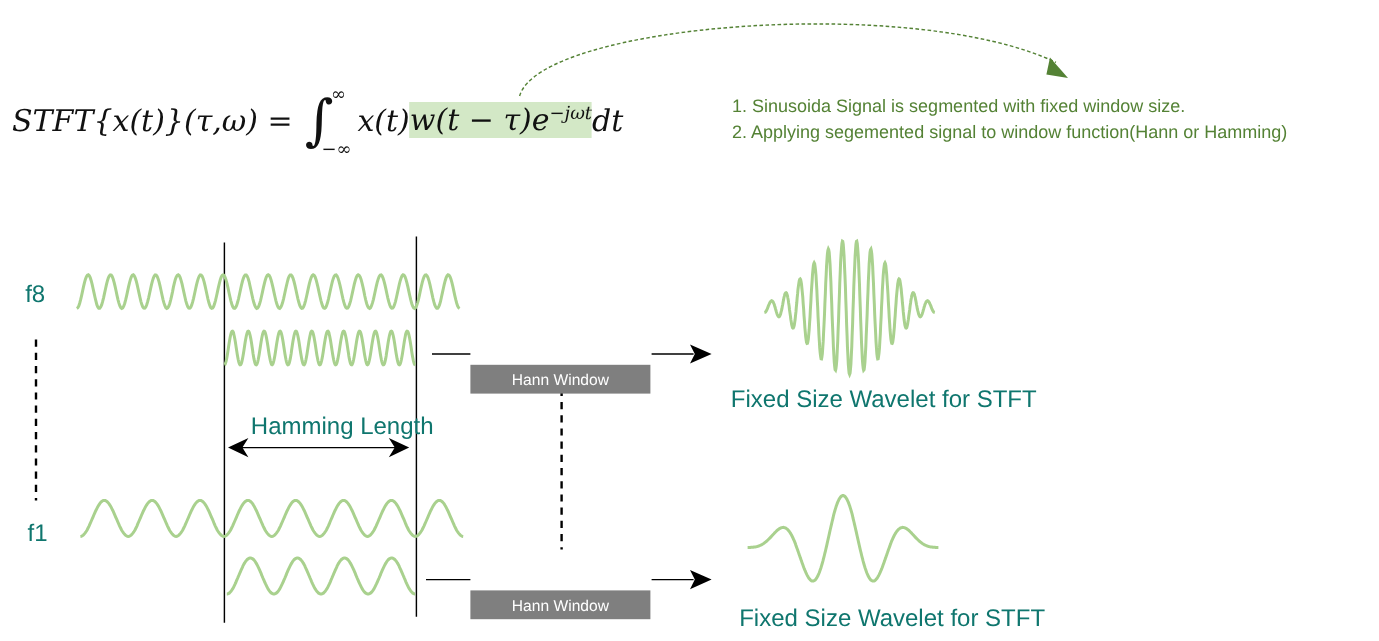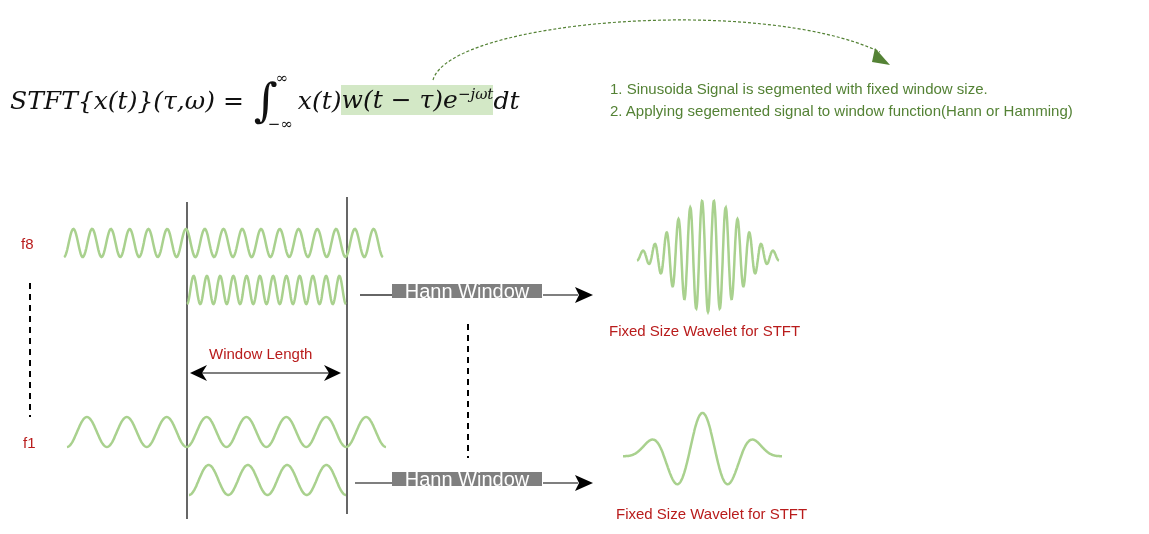--- a/index.html
+++ b/index.html
@@ -5,22 +5,22 @@
   html, body { margin:0; padding:0; background:#ffffff; }
   body { width:1149px; height:534px; position:relative; overflow:hidden; font-family:"DejaVu Sans", sans-serif; }
   #diagram { position:absolute; left:0; top:0; width:1149px; height:534px; }
   .formula { position:absolute; left:10px; top:70px; height:60px; font-family:"DejaVu Serif", serif; font-style:italic; font-size:25px; color:#111; white-space:nowrap; display:flex; align-items:center; }
   .formula .hl { background:#d3e8c6; padding:0 0; }
   .formula .int { font-size:46px; font-style:normal; position:relative; margin:0 6px 0 10px; line-height:1; }
   .formula .lim-top { position:absolute; font-size:15px; left:22px; top:-6px; font-style:normal; }
   .formula .lim-bot { position:absolute; font-size:15px; left:14px; top:40px; font-style:normal; }
   .formula sup { font-size:15px; }
   .notes { position:absolute; left:610px; top:78px; font-family:Liberation Sans, sans-serif; font-size:15px; color:#548235; line-height:22px; }
-  .label { position:absolute; font-family:"Liberation Sans", sans-serif; font-size:15px; color:#b91c1c; }
-  .hann { position:absolute; width:150px; height:14px; background:#7f7f7f; color:#fff; font-family:"Liberation Sans", sans-serif; font-size:20px; display:flex; align-items:center; justify-content:center; }
+  .label { position:absolute; font-family:"Liberation Sans", sans-serif; font-size:20px; color:#0f766e; }
+  .hann { position:absolute; width:150px; height:24px; background:#7f7f7f; color:#fff; font-family:"Liberation Sans", sans-serif; font-size:13px; display:flex; align-items:center; justify-content:center;margin-top:20px; }
 </style>
 </head>
 <body>
 
 <svg id="diagram" viewBox="0 0 1149 534">
 
   <path d="M433,80 C450,20 760,-5 880,52" fill="none" stroke="#548235" stroke-width="1.2" stroke-dasharray="3,2"></path>
   <polygon points="875,48 890,65 872,62" fill="#548235"></polygon>
 
   <line x1="187" y1="202" x2="187" y2="519" stroke="#000" stroke-width="1.2"></line>
@@ -58,17 +58,17 @@
     <span>dt</span>
 </div>
 
 <div class="notes">
   <div>1. Sinusoida Signal is segmented with fixed window size.</div>
   <div>2. Applying segemented signal to window function(Hann or Hamming)</div>
 </div>
 
 <div class="label" style="left:21px;top:235px">f8</div>
 <div class="label" style="left:23px;top:434px">f1</div>
-<div class="label" style="left:209px;top:345px">Window Length</div>
+<div class="label" style="left:209px;top:345px">Hamming Length</div>
 <div class="hann" style="left:392px;top:284px">Hann Window</div>
 <div class="hann" style="left:392px;top:472px">Hann Window</div>
 <div class="label" style="left:609px;top:322px">Fixed Size Wavelet for STFT</div>
 <div class="label" style="left:616px;top:505px">Fixed Size Wavelet for STFT</div>
 
 </body></html>

